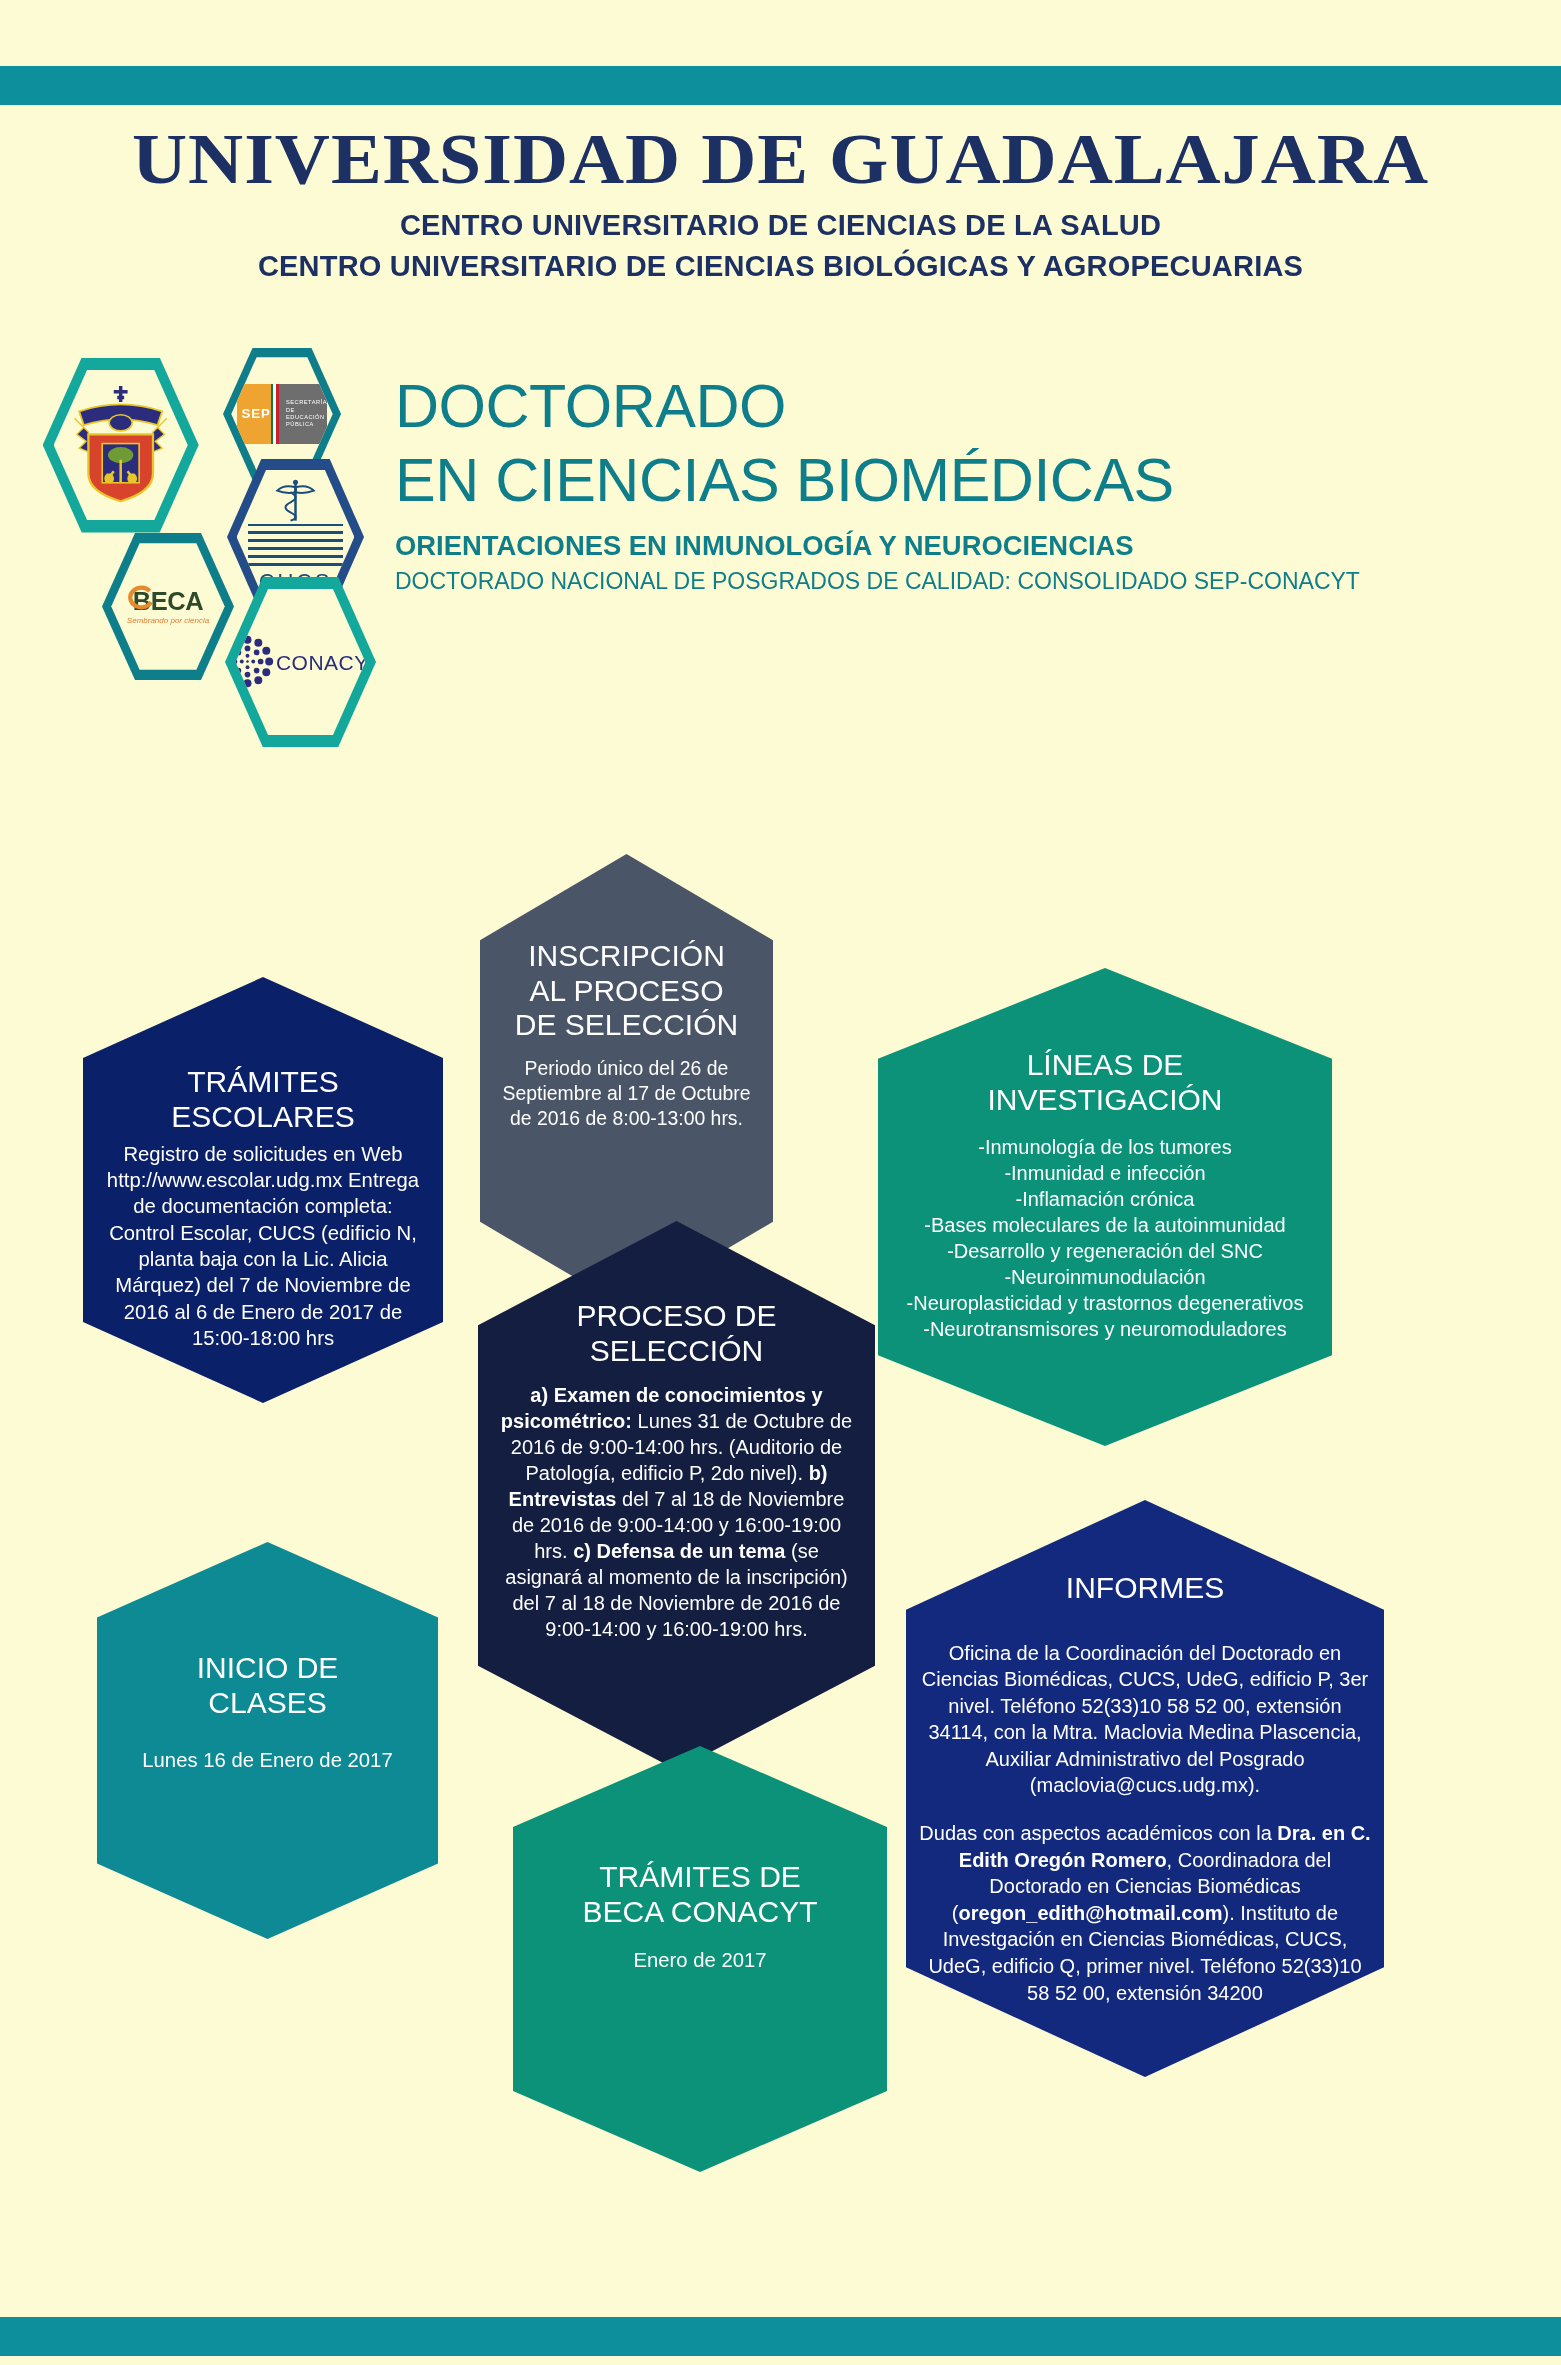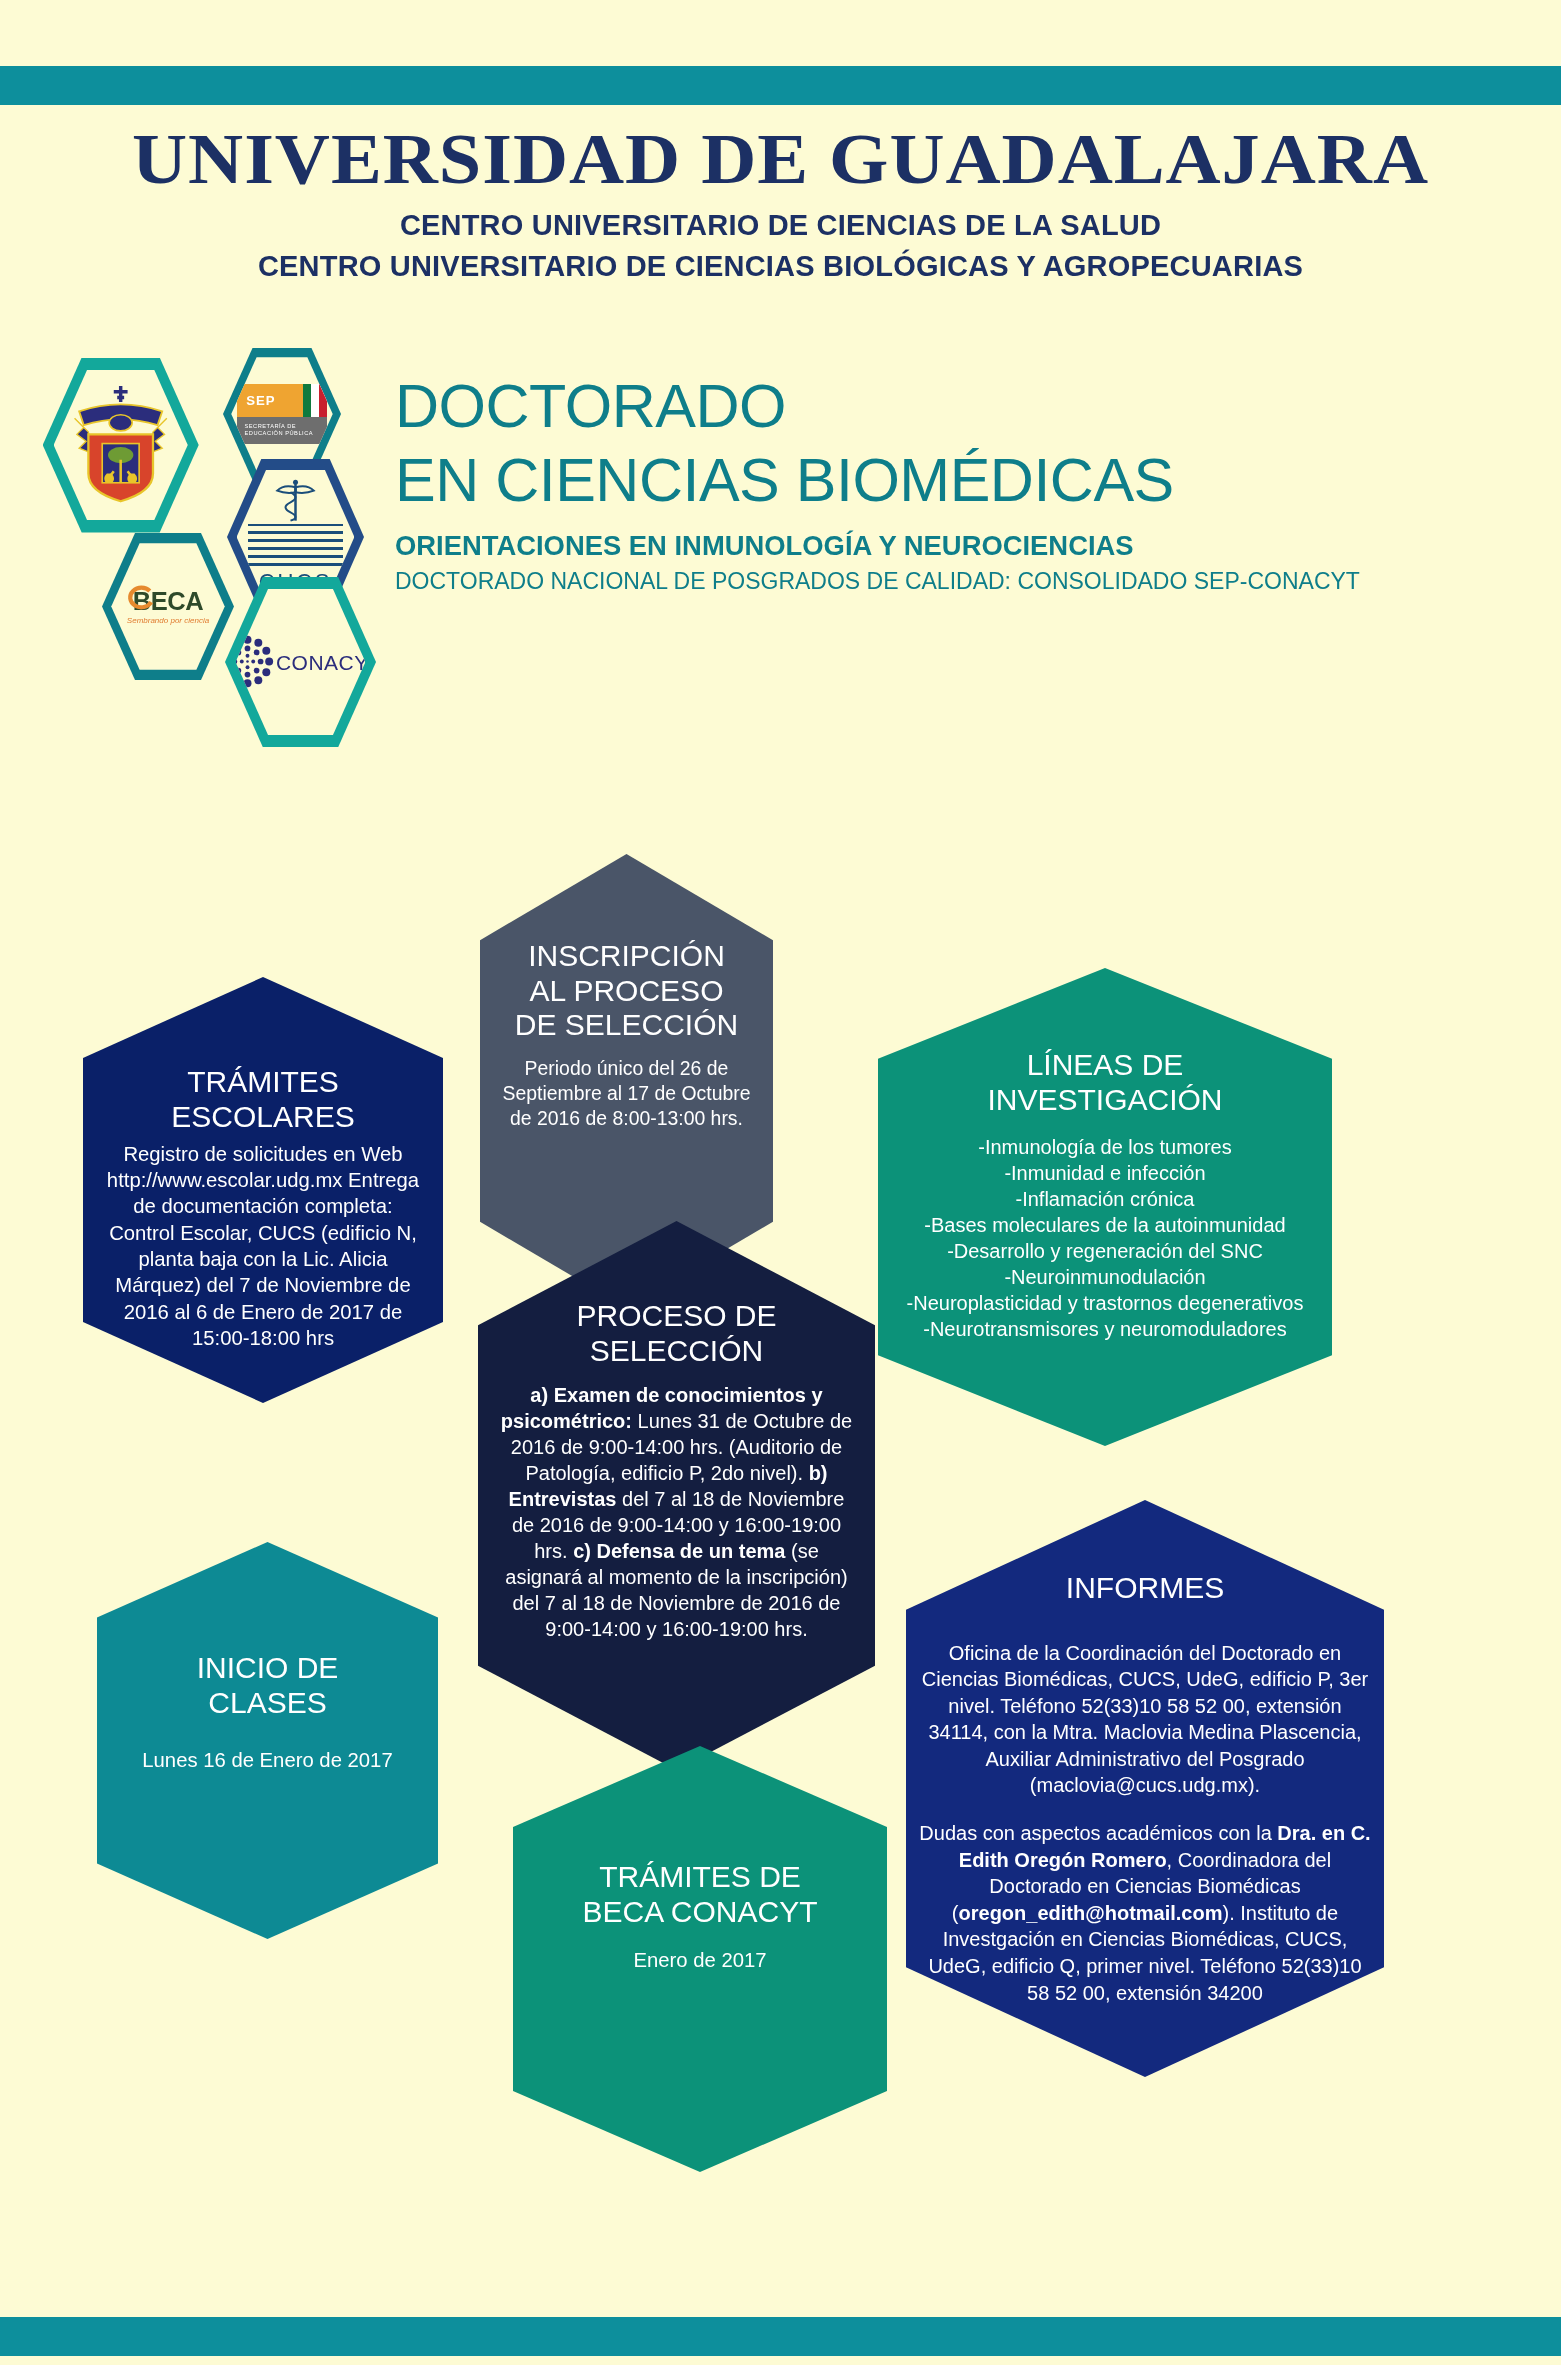--- a/index.html
+++ b/index.html
@@ -128,21 +128,21 @@
     left:97px; top:1542px; width:341px; height:397px;
     background:#0D8A94; padding:109px 24px 19px;
   }
   #hex-inicio-clases .body { margin-top:26.5px; }
 
   #hex-beca {
     left:513px; top:1746px; width:374px; height:426px;
     background:#0C9279; padding:114px 20px 19px;
   }
   #hex-beca .body { margin-top:18px; }
-  .sep-card { width:88%; height:52%; display:flex; flex-direction:column; }
+  .sep-card { width:88%; height:52%; display:flex; }
   .sep-top { flex:1.25; display:flex; }
   .sep-orange { flex:2.4; background:#EFA431; display:flex; align-items:center; padding-left:10%; }
   .sep-orange span { color:#fff; font-weight:bold; font-size:13.2px; letter-spacing:0.9px; }
   .sep-flagbox { flex:1; background:#fff; display:flex; }
   .sep-fg { flex:1; background:#0F7A3E; } .sep-fw{flex:1;background:#fff;} .sep-fr{flex:1;background:#C8202E;}
   .sep-bottom { flex:1; background:#6E6E6E; display:flex; flex-direction:column; justify-content:center; padding-left:8%; }
   .sep-bottom span { color:#fff; font-size:5.7px; letter-spacing:0.5px; line-height:1.3; }
   .cucs-wrap { display:flex; flex-direction:column; align-items:center; width:80%; }
   .cucs-lines { width:100%; height:42px; display:flex; flex-direction:column; justify-content:space-between; }
   .cucs-lines i { display:block; height:2.8px; background:#1B4E7A; }

